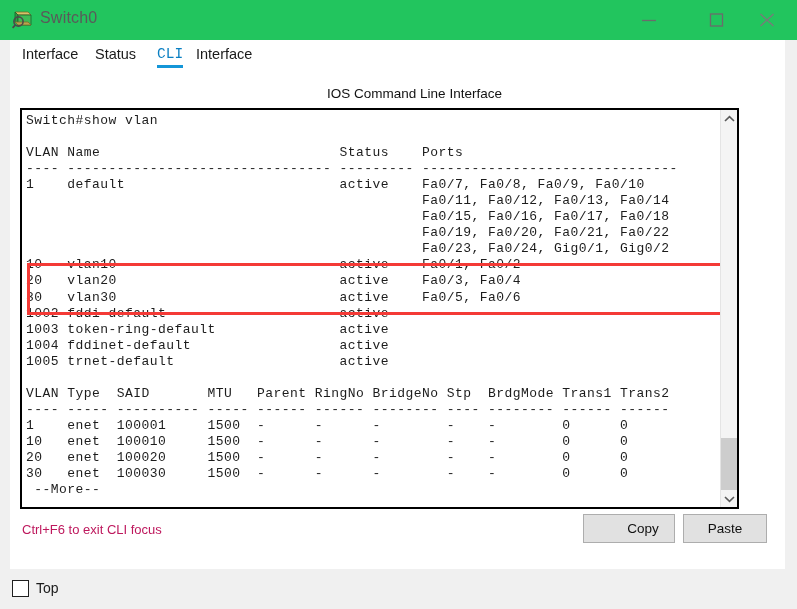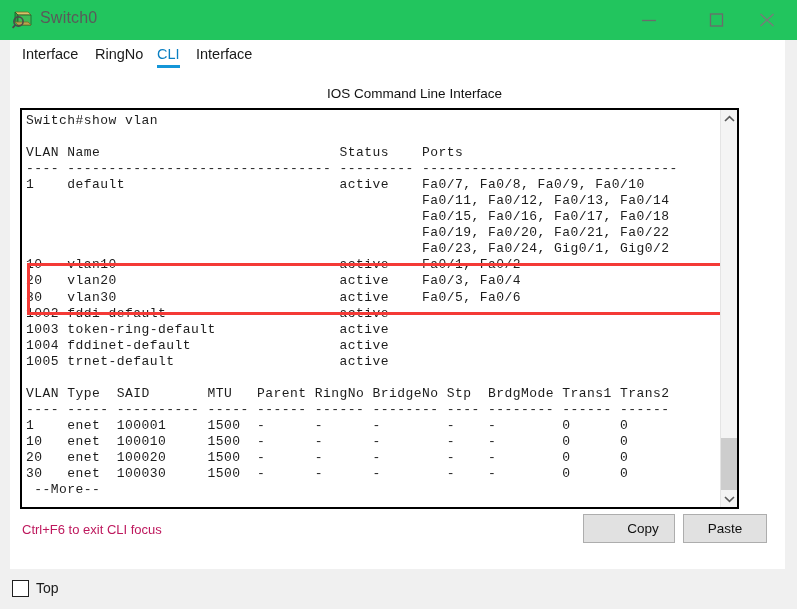--- a/index.html
+++ b/index.html
@@ -82,21 +82,21 @@
   .tab.active { color: #0a7fc2; }
   .tab .tab-underline {
     position: absolute;
     left: 0; right: 0;
     bottom: -6px;
     height: 3px;
     background: #1496d8;
   }
   #tab-0 { left: 22px; }
   #tab-1 { left: 95px; }
-  #tab-2 { left: 157px; }
+  #tab-2 { left: 157px; font-family: Liberation Mono, monospace; }
   #tab-3 { left: 196px; }
 
   
   #content-card {
     position: absolute;
     left: 10px; top: 76px;
     width: 775px; height: 493px;
     background: #ffffff;
   }
   #cli-heading {
@@ -264,21 +264,21 @@
     </div>
   </div>
 
   <div id="tabstrip"></div>
   <div id="tabpanel-bg"></div>
 
   <div class="tab" id="tab-0">
     <span>Interface</span>
   </div>
   <div class="tab" id="tab-1">
-    <span>RingNo</span>
+    <span>Status</span>
   </div>
   <div class="tab active" id="tab-2">
     <span>CLI</span>
     <span class="tab-underline"></span>
   </div>
   <div class="tab" id="tab-3">
     <span>Interface</span>
   </div>
 
   <div id="content-card">

